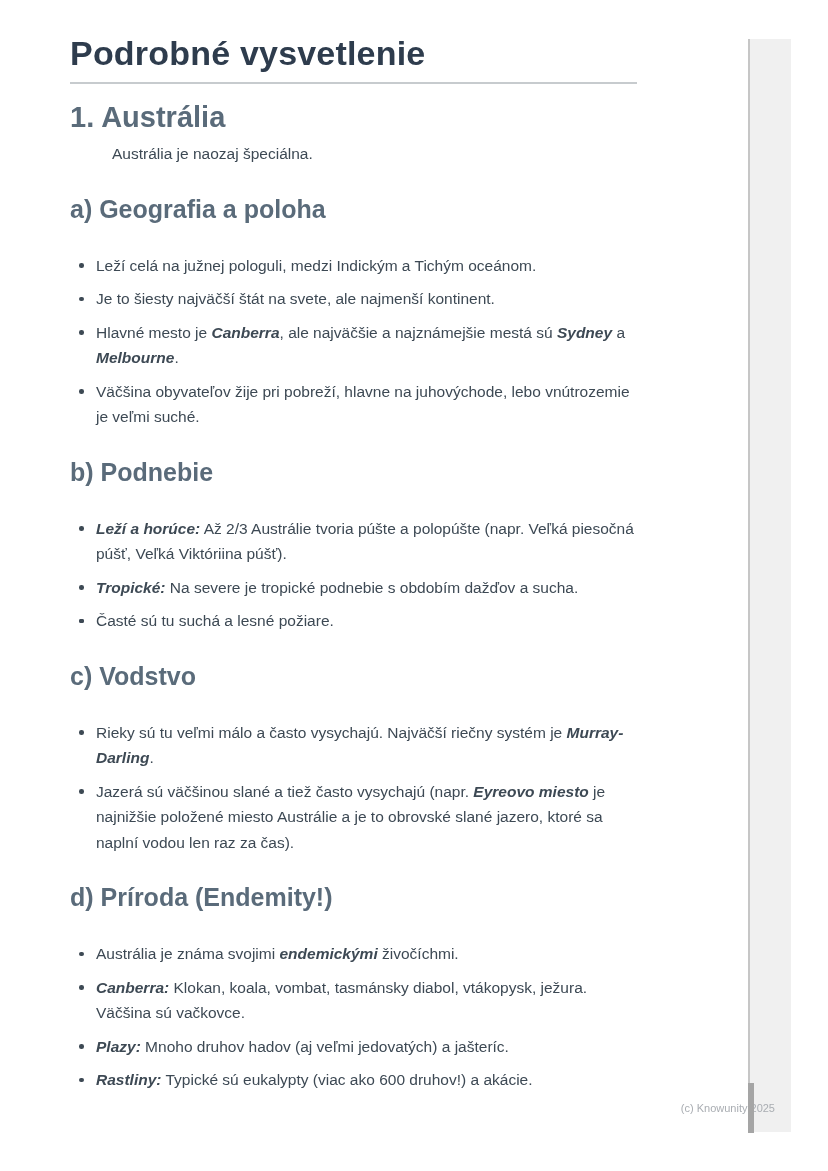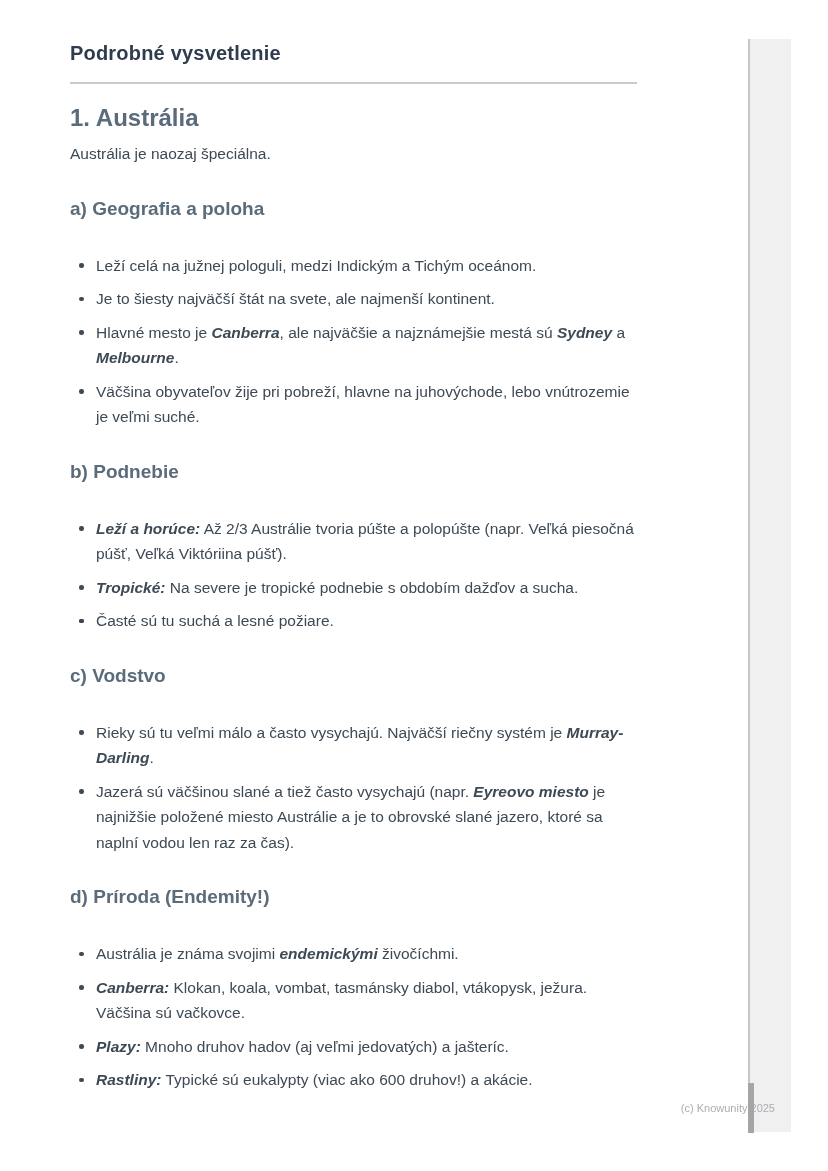--- a/index.html
+++ b/index.html
@@ -22,43 +22,43 @@
   }
   .content {
     position: absolute;
     left: 70px; top: 36px;
     width: 567px;
     color: var(--body-text);
     font-size: 15.5px;
     line-height: 25.5px;
   }
   h1 {
-    font-size: 20px; line-height: 34px;
+    font-size: 34px; line-height: 34px;
     font-weight: 700;
     color: var(--title);
     letter-spacing: 0.2px;
   }
   .title-rule {
     border: none;
     border-top: 2px solid var(--rule);
     margin-top: 12px;
   }
   h2 {
-    font-size: 24px; line-height: 27px;
+    font-size: 29px; line-height: 27px;
     font-weight: 600;
     color: var(--heading);
     margin-top: 20px;
   }
   h3 {
-    font-size: 19px; line-height: 24px;
+    font-size: 25px; line-height: 24px;
     font-weight: 600;
     color: var(--heading);
     margin-top: 30px;
   }
-  p { margin-top: 10px; }
+  p { margin-top: 10px; margin-left: 42px; }
   ul { list-style: none; margin-top: 32px; }
   li {
     position: relative;
     padding-left: 26px;
     margin-bottom: 8px;
   }
   li .dot {
     position: absolute;
     left: 9px; top: 10.5px;
     width: 4.5px; height: 4.5px;

